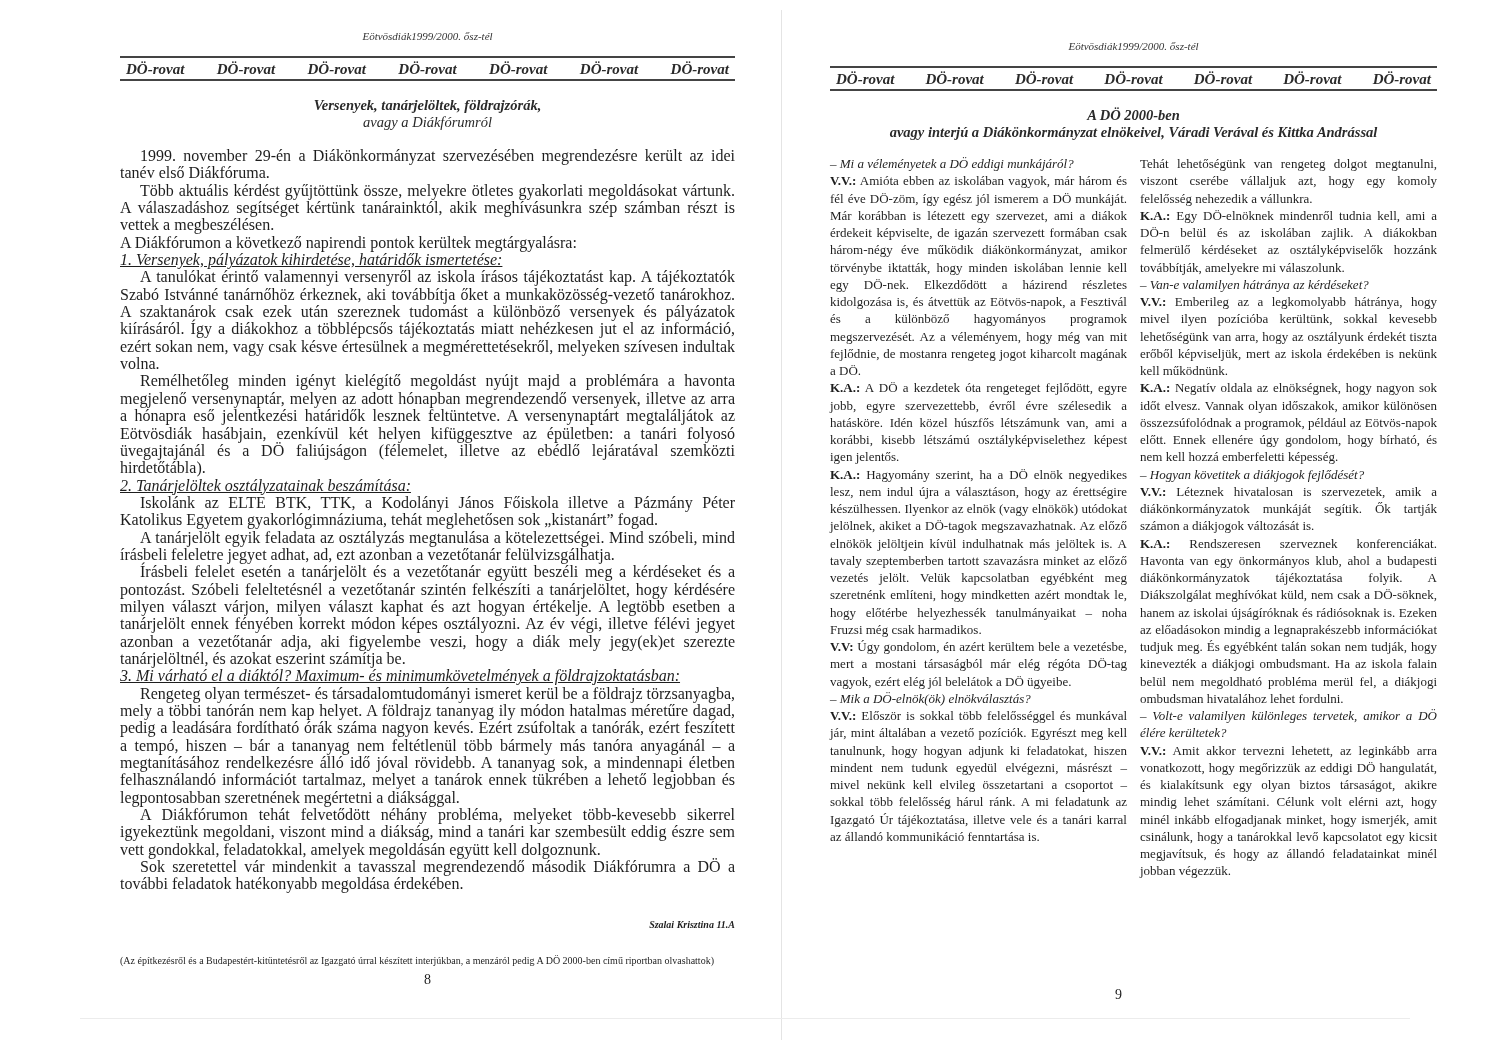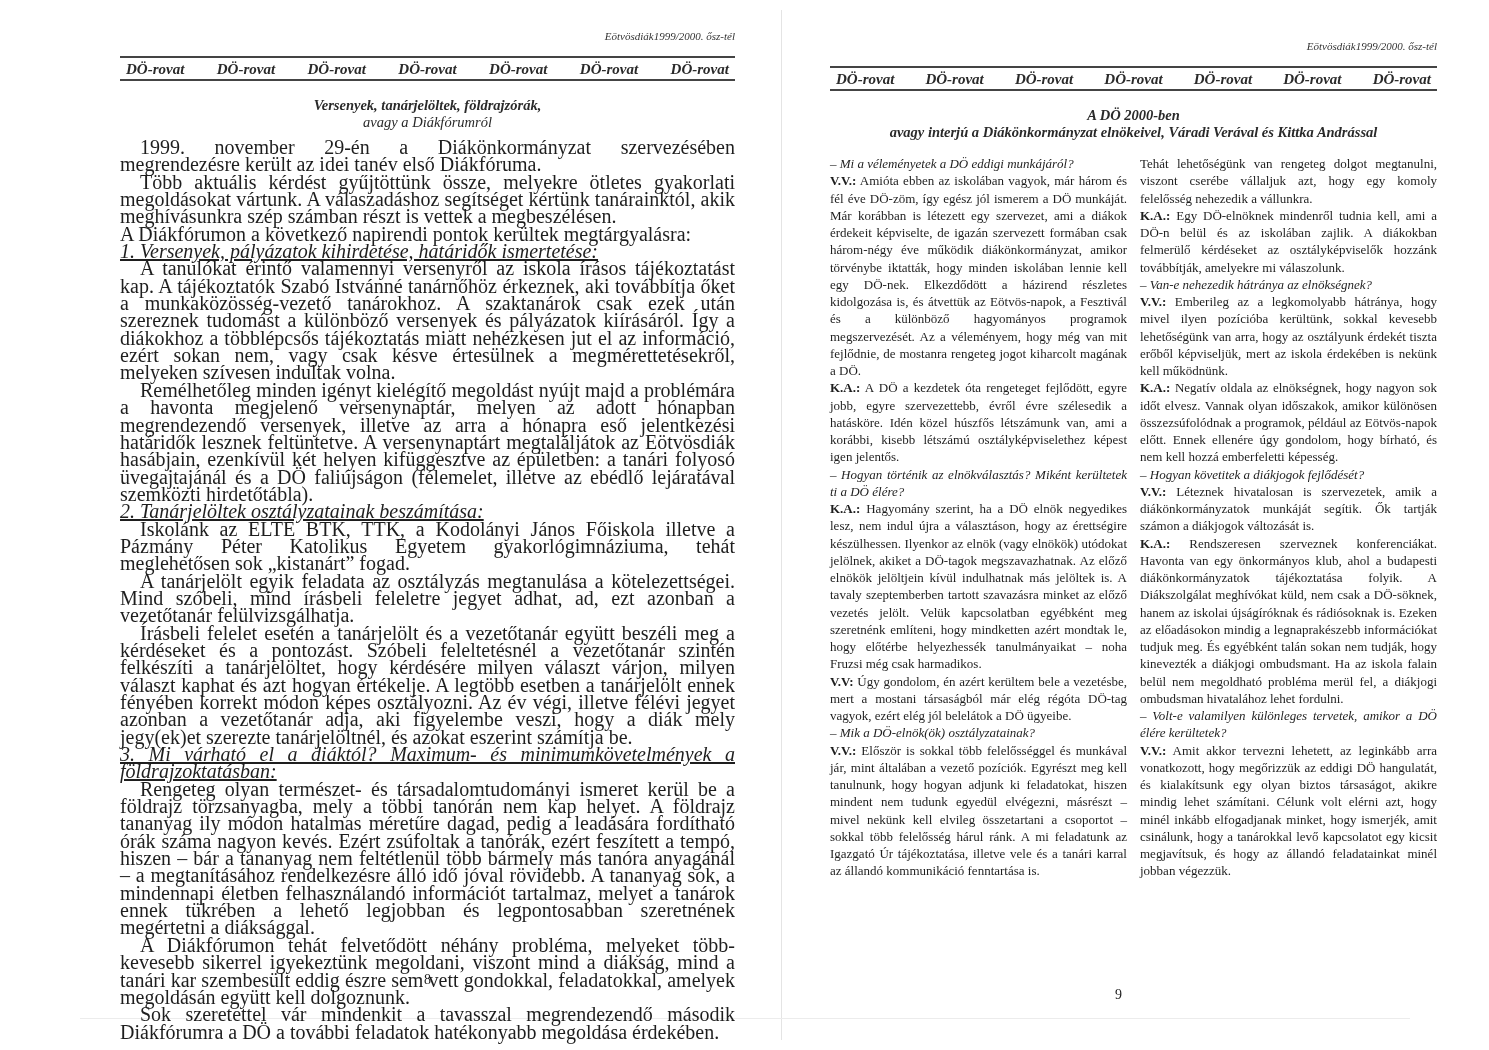--- a/index.html
+++ b/index.html
@@ -5,32 +5,32 @@
   html, body { margin: 0; padding: 0; }
   body {
     width: 1489px; height: 1050px; background: #ffffff; position: relative; overflow: hidden;
     font-family: "Liberation Serif", "DejaVu Serif", serif; color: #1e1e1e;
   }
   .gutter-line { position: absolute; left: 781px; top: 10px; width: 1px; height: 1030px; background: #e4e4e4; }
   .bottom-edge { position: absolute; left: 80px; top: 1018px; width: 1330px; height: 1px; background: #ececec; }
   .page { position: absolute; }
   .page-left { left: 120px; top: 30px; width: 615px; }
   .page-right { left: 830px; top: 40px; width: 607px; }
-  .running-head { display: flex; justify-content: flex-end; font-style: italic; font-size: 11px; color: #333; height: 14px; }
+  .running-head { display: flex; justify-content: center; font-style: italic; font-size: 11px; color: #333; height: 14px; }
   .section-band {
     margin-top: 12px; border-top: 2px solid #444; border-bottom: 2px solid #444;
     display: flex; justify-content: space-between; padding: 2px 6px 1px 6px;
     font-weight: bold; font-style: italic; font-size: 15px; color: #2a2a2a; line-height: 18px;
   }
   .article-title { text-align: center; font-weight: bold; font-style: italic; font-size: 14.5px; line-height: 17px; color: #2a2a2a; }
   .page-left .article-title { margin-top: 16px; }
   .page-right .article-title { margin-top: 16px; }
   .title-sub { font-weight: normal; }
   .page-right .title-sub { font-weight: bold; font-style: italic; }
-  .body-left { margin-top: 8px; font-size: 20px; line-height: 17.35px; text-align: justify; }
+  .body-left { margin-top: 16px; font-size: 16px; line-height: 17.35px; text-align: justify; }
   .body-left p { margin: 0; }
   .body-left p.ind { text-indent: 20px; }
   .body-left .sub-heading { font-style: italic; text-decoration: underline; }
   .signature { text-align: right; font-weight: bold; font-style: italic; font-size: 10px; margin-top: 26px; }
   .footnote { margin-top: 22px; font-size: 10px; line-height: 17.35px; text-align: justify; }
   .page-number { position: absolute; font-size: 14px; }
   .pn-left { left: 424px; top: 972px; }
   .pn-right { left: 1115px; top: 987px; }
   .columns { display: flex; justify-content: space-between; margin-top: 14px; }
   .col { width: 297px; font-size: 13px; line-height: 17.25px; text-align: justify; }
@@ -99,30 +99,29 @@
   </div>
   <div class="article-title">
     <div>A DÖ 2000-ben</div>
     <div class="title-sub">avagy interjú a Diákönkormányzat elnökeivel, Váradi Verával és Kittka Andrással</div>
   </div>
   <div class="columns">
     <div class="col" id="col-1">
         <p class="q">– Mi a véleményetek a DÖ eddigi munkájáról?</p>
         <p><span class="spk">V.V.:</span> <span>Amióta ebben az iskolában vagyok, már három és fél éve DÖ-zöm, így egész jól ismerem a DÖ munkáját. Már korábban is létezett egy szervezet, ami a diákok érdekeit képviselte, de igazán szervezett formában csak három-négy éve működik diákönkormányzat, amikor törvénybe iktatták, hogy minden iskolában lennie kell egy DÖ-nek. Elkezdődött a házirend részletes kidolgozása is, és átvettük az Eötvös-napok, a Fesztivál és a különböző hagyományos programok megszervezését. Az a véleményem, hogy még van mit fejlődnie, de mostanra rengeteg jogot kiharcolt magának a DÖ.</span></p>
         <p><span class="spk">K.A.:</span> <span>A DÖ a kezdetek óta rengeteget fejlődött, egyre jobb, egyre szervezettebb, évről évre szélesedik a hatásköre. Idén közel húszfős létszámunk van, ami a korábbi, kisebb létszámú osztályképviselethez képest igen jelentős.</span></p>
-        <p class="q">– Hogyan történik az elnökválasztás? Miként kerültetek ti a DÖ élére?</p>
         <p><span class="spk">K.A.:</span> <span>Hagyomány szerint, ha a DÖ elnök negyedikes lesz, nem indul újra a választáson, hogy az érettségire készülhessen. Ilyenkor az elnök (vagy elnökök) utódokat jelölnek, akiket a DÖ-tagok megszavazhatnak. Az előző elnökök jelöltjein kívül indulhatnak más jelöltek is. A tavaly szeptemberben tartott szavazásra minket az előző vezetés jelölt. Velük kapcsolatban egyébként meg szeretnénk említeni, hogy mindketten azért mondtak le, hogy előtérbe helyezhessék tanulmányaikat – noha Fruzsi még csak harmadikos.</span></p>
         <p><span class="spk">V.V:</span> <span>Úgy gondolom, én azért kerültem bele a vezetésbe, mert a mostani társaságból már elég régóta DÖ-tag vagyok, ezért elég jól belelátok a DÖ ügyeibe.</span></p>
-        <p class="q">– Mik a DÖ-elnök(ök) osztályzatainak?</p>
+        <p class="q">– Mik a DÖ-elnök(ök) elnökválasztás?</p>
         <p><span class="spk">V.V.:</span> <span>Először is sokkal több felelősséggel és munkával jár, mint általában a vezető pozíciók. Egyrészt meg kell tanulnunk, hogy hogyan adjunk ki feladatokat, hiszen mindent nem tudunk egyedül elvégezni, másrészt – mivel nekünk kell elvileg összetartani a csoportot – sokkal több felelősség hárul ránk. A mi feladatunk az Igazgató Úr tájékoztatása, illetve vele és a tanári karral az állandó kommunikáció fenntartása is.</span></p>
       </div>
     <div class="col" id="col-2">
         <p>Tehát lehetőségünk van rengeteg dolgot megtanulni, viszont cserébe vállaljuk azt, hogy egy komoly felelősség nehezedik a vállunkra.</p>
         <p><span class="spk">K.A.:</span> <span>Egy DÖ-elnöknek mindenről tudnia kell, ami a DÖ-n belül és az iskolában zajlik. A diákokban felmerülő kérdéseket az osztályképviselők hozzánk továbbítják, amelyekre mi válaszolunk.</span></p>
-        <p class="q">– Van-e nehezedik hátránya az elnökségnek?</p>
+        <p class="q">– Van-e valamilyen hátránya az kérdéseket?</p>
         <p><span class="spk">V.V.:</span> <span>Emberileg az a legkomolyabb hátránya, hogy mivel ilyen pozícióba kerültünk, sokkal kevesebb lehetőségünk van arra, hogy az osztályunk érdekét tiszta erőből képviseljük, mert az iskola érdekében is nekünk kell működnünk.</span></p>
         <p><span class="spk">K.A.:</span> <span>Negatív oldala az elnökségnek, hogy nagyon sok időt elvesz. Vannak olyan időszakok, amikor különösen összezsúfolódnak a programok, például az Eötvös-napok előtt. Ennek ellenére úgy gondolom, hogy bírható, és nem kell hozzá emberfeletti képesség.</span></p>
         <p class="q">– Hogyan követitek a diákjogok fejlődését?</p>
         <p><span class="spk">V.V.:</span> <span>Léteznek hivatalosan is szervezetek, amik a diákönkormányzatok munkáját segítik. Ők tartják számon a diákjogok változását is.</span></p>
         <p><span class="spk">K.A.:</span> <span>Rendszeresen szerveznek konferenciákat. Havonta van egy önkormányos klub, ahol a budapesti diákönkormányzatok tájékoztatása folyik. A Diákszolgálat meghívókat küld, nem csak a DÖ-söknek, hanem az iskolai újságíróknak és rádiósoknak is. Ezeken az előadásokon mindig a legnaprakészebb információkat tudjuk meg. És egyébként talán sokan nem tudják, hogy kinevezték a diákjogi ombudsmant. Ha az iskola falain belül nem megoldható probléma merül fel, a diákjogi ombudsman hivatalához lehet fordulni.</span></p>
         <p class="q">– Volt-e valamilyen különleges tervetek, amikor a DÖ élére kerültetek?</p>
         <p><span class="spk">V.V.:</span> <span>Amit akkor tervezni lehetett, az leginkább arra vonatkozott, hogy megőrizzük az eddigi DÖ hangulatát, és kialakítsunk egy olyan biztos társaságot, akikre mindig lehet számítani. Célunk volt elérni azt, hogy minél inkább elfogadjanak minket, hogy ismerjék, amit csinálunk, hogy a tanárokkal levő kapcsolatot egy kicsit megjavítsuk, és hogy az állandó feladatainkat minél jobban végezzük.</span></p>
       </div>
   </div>
 </div>

